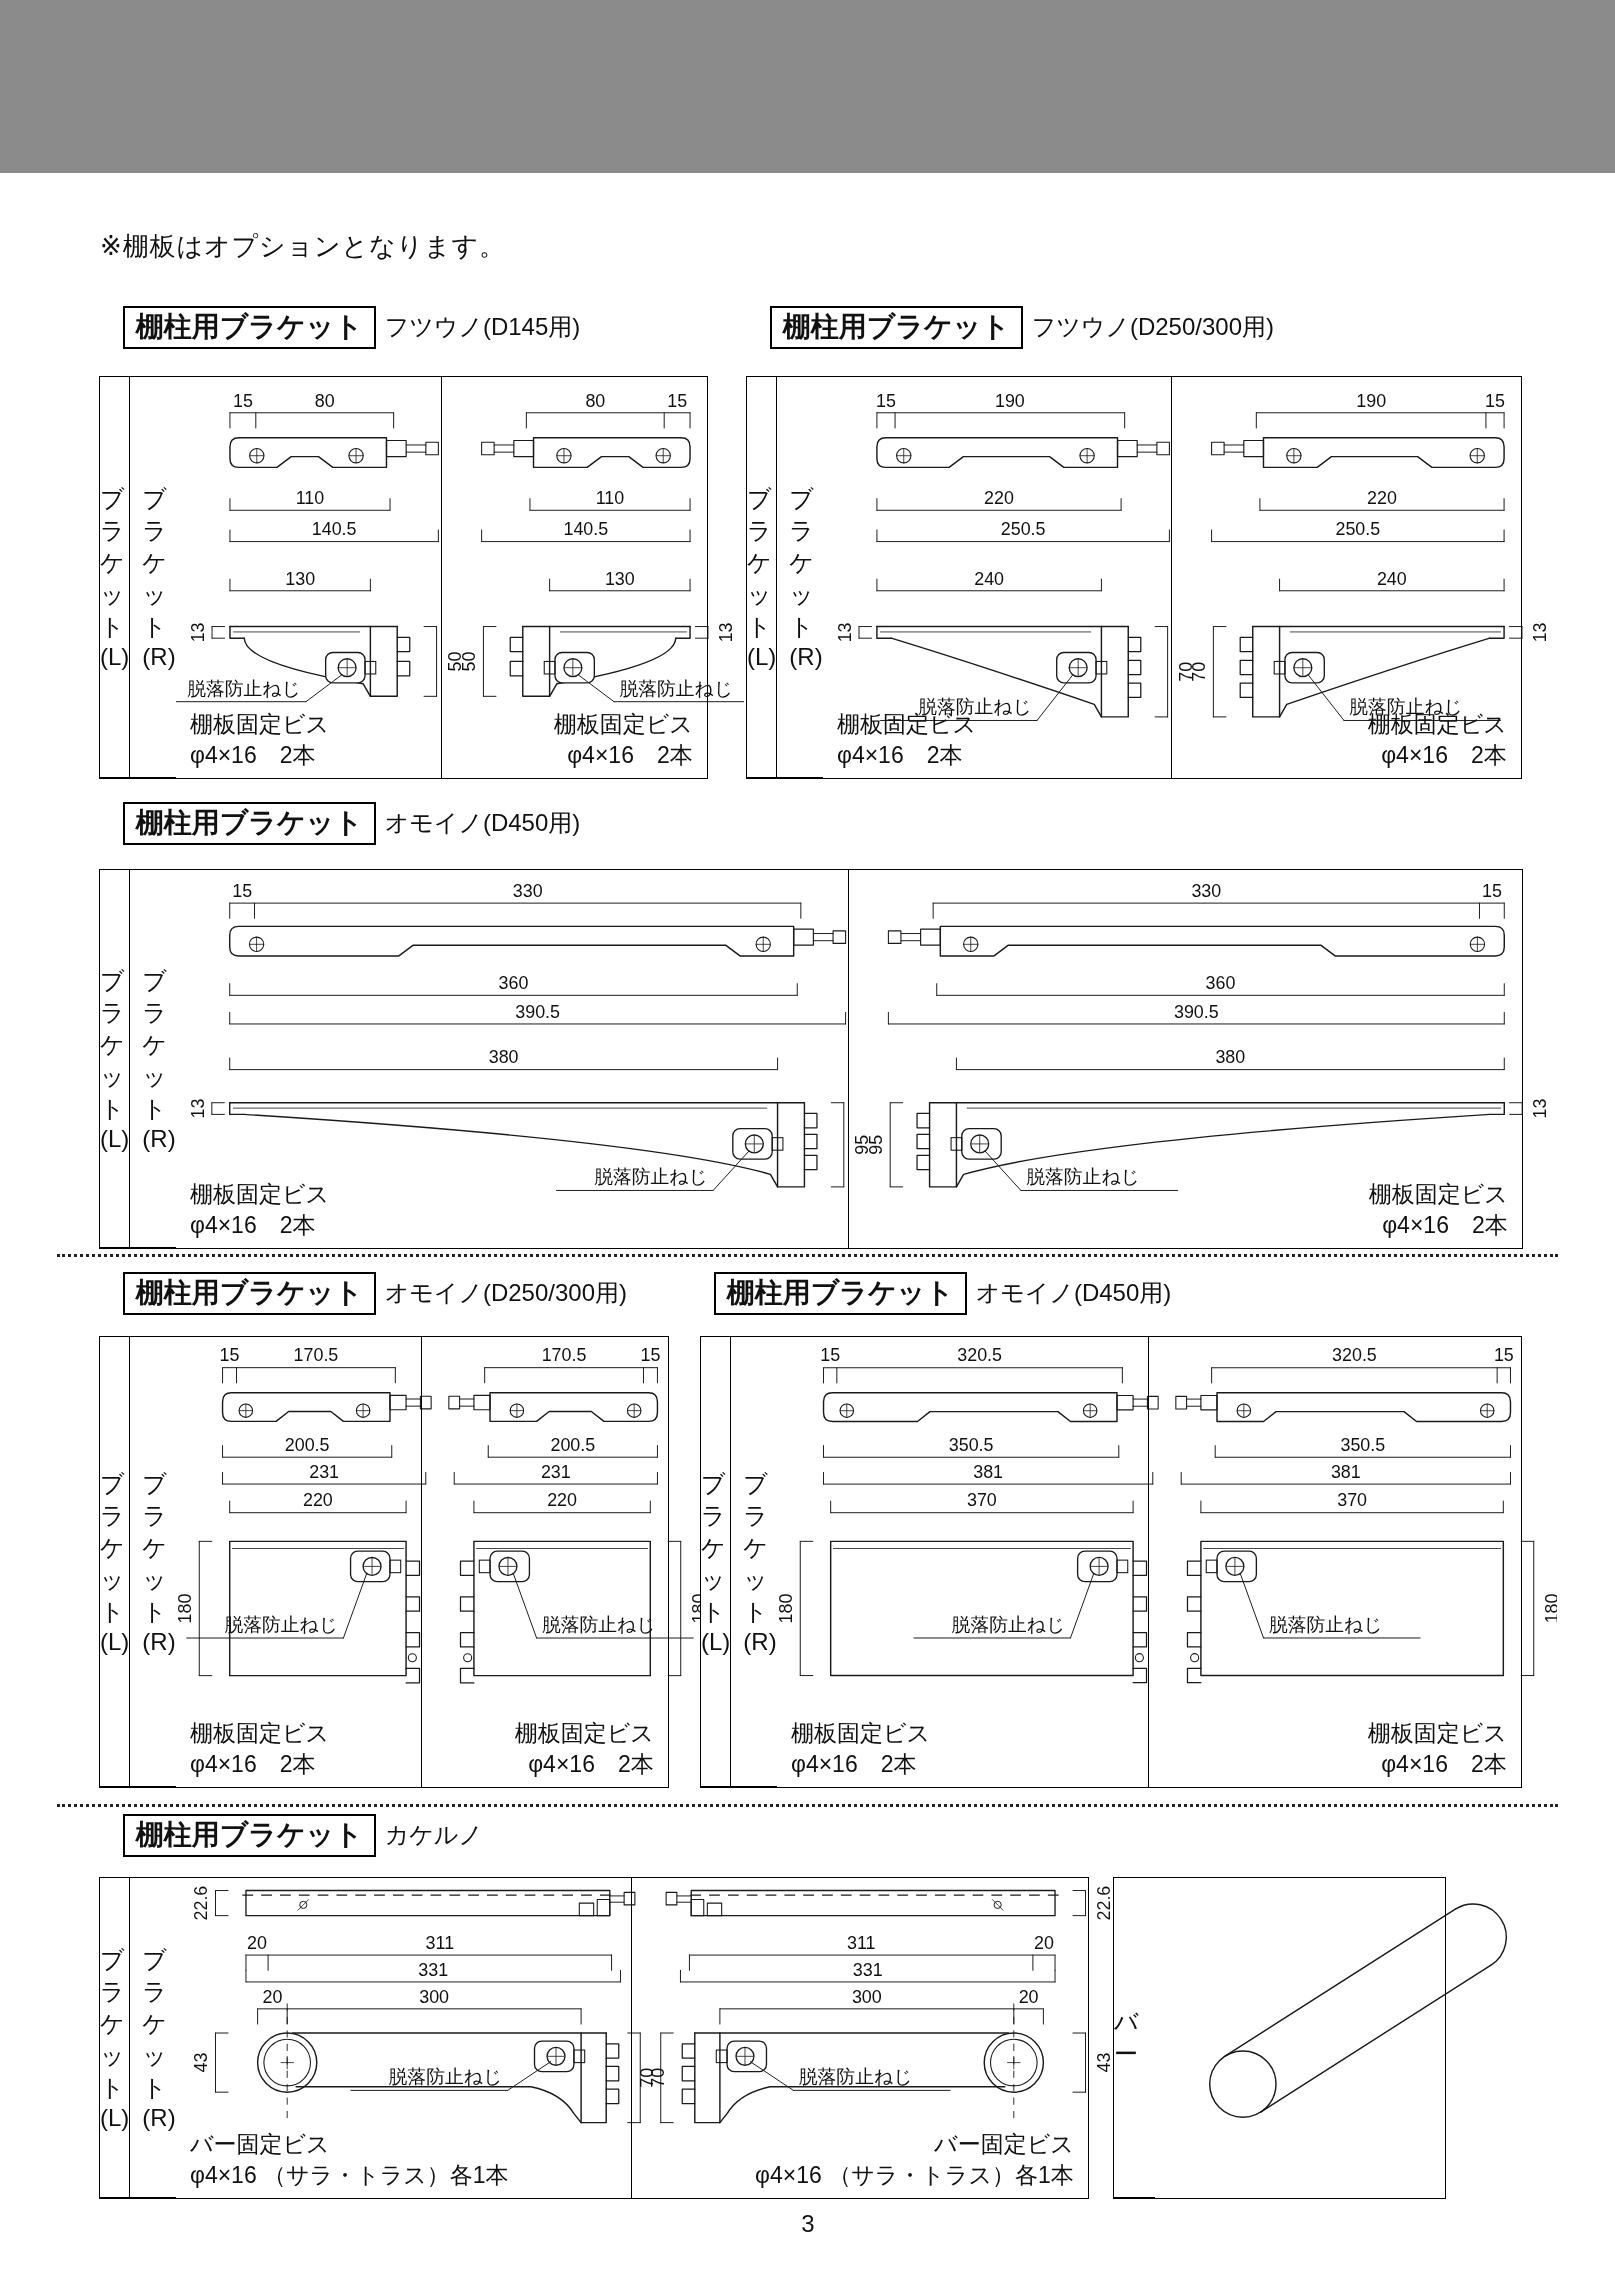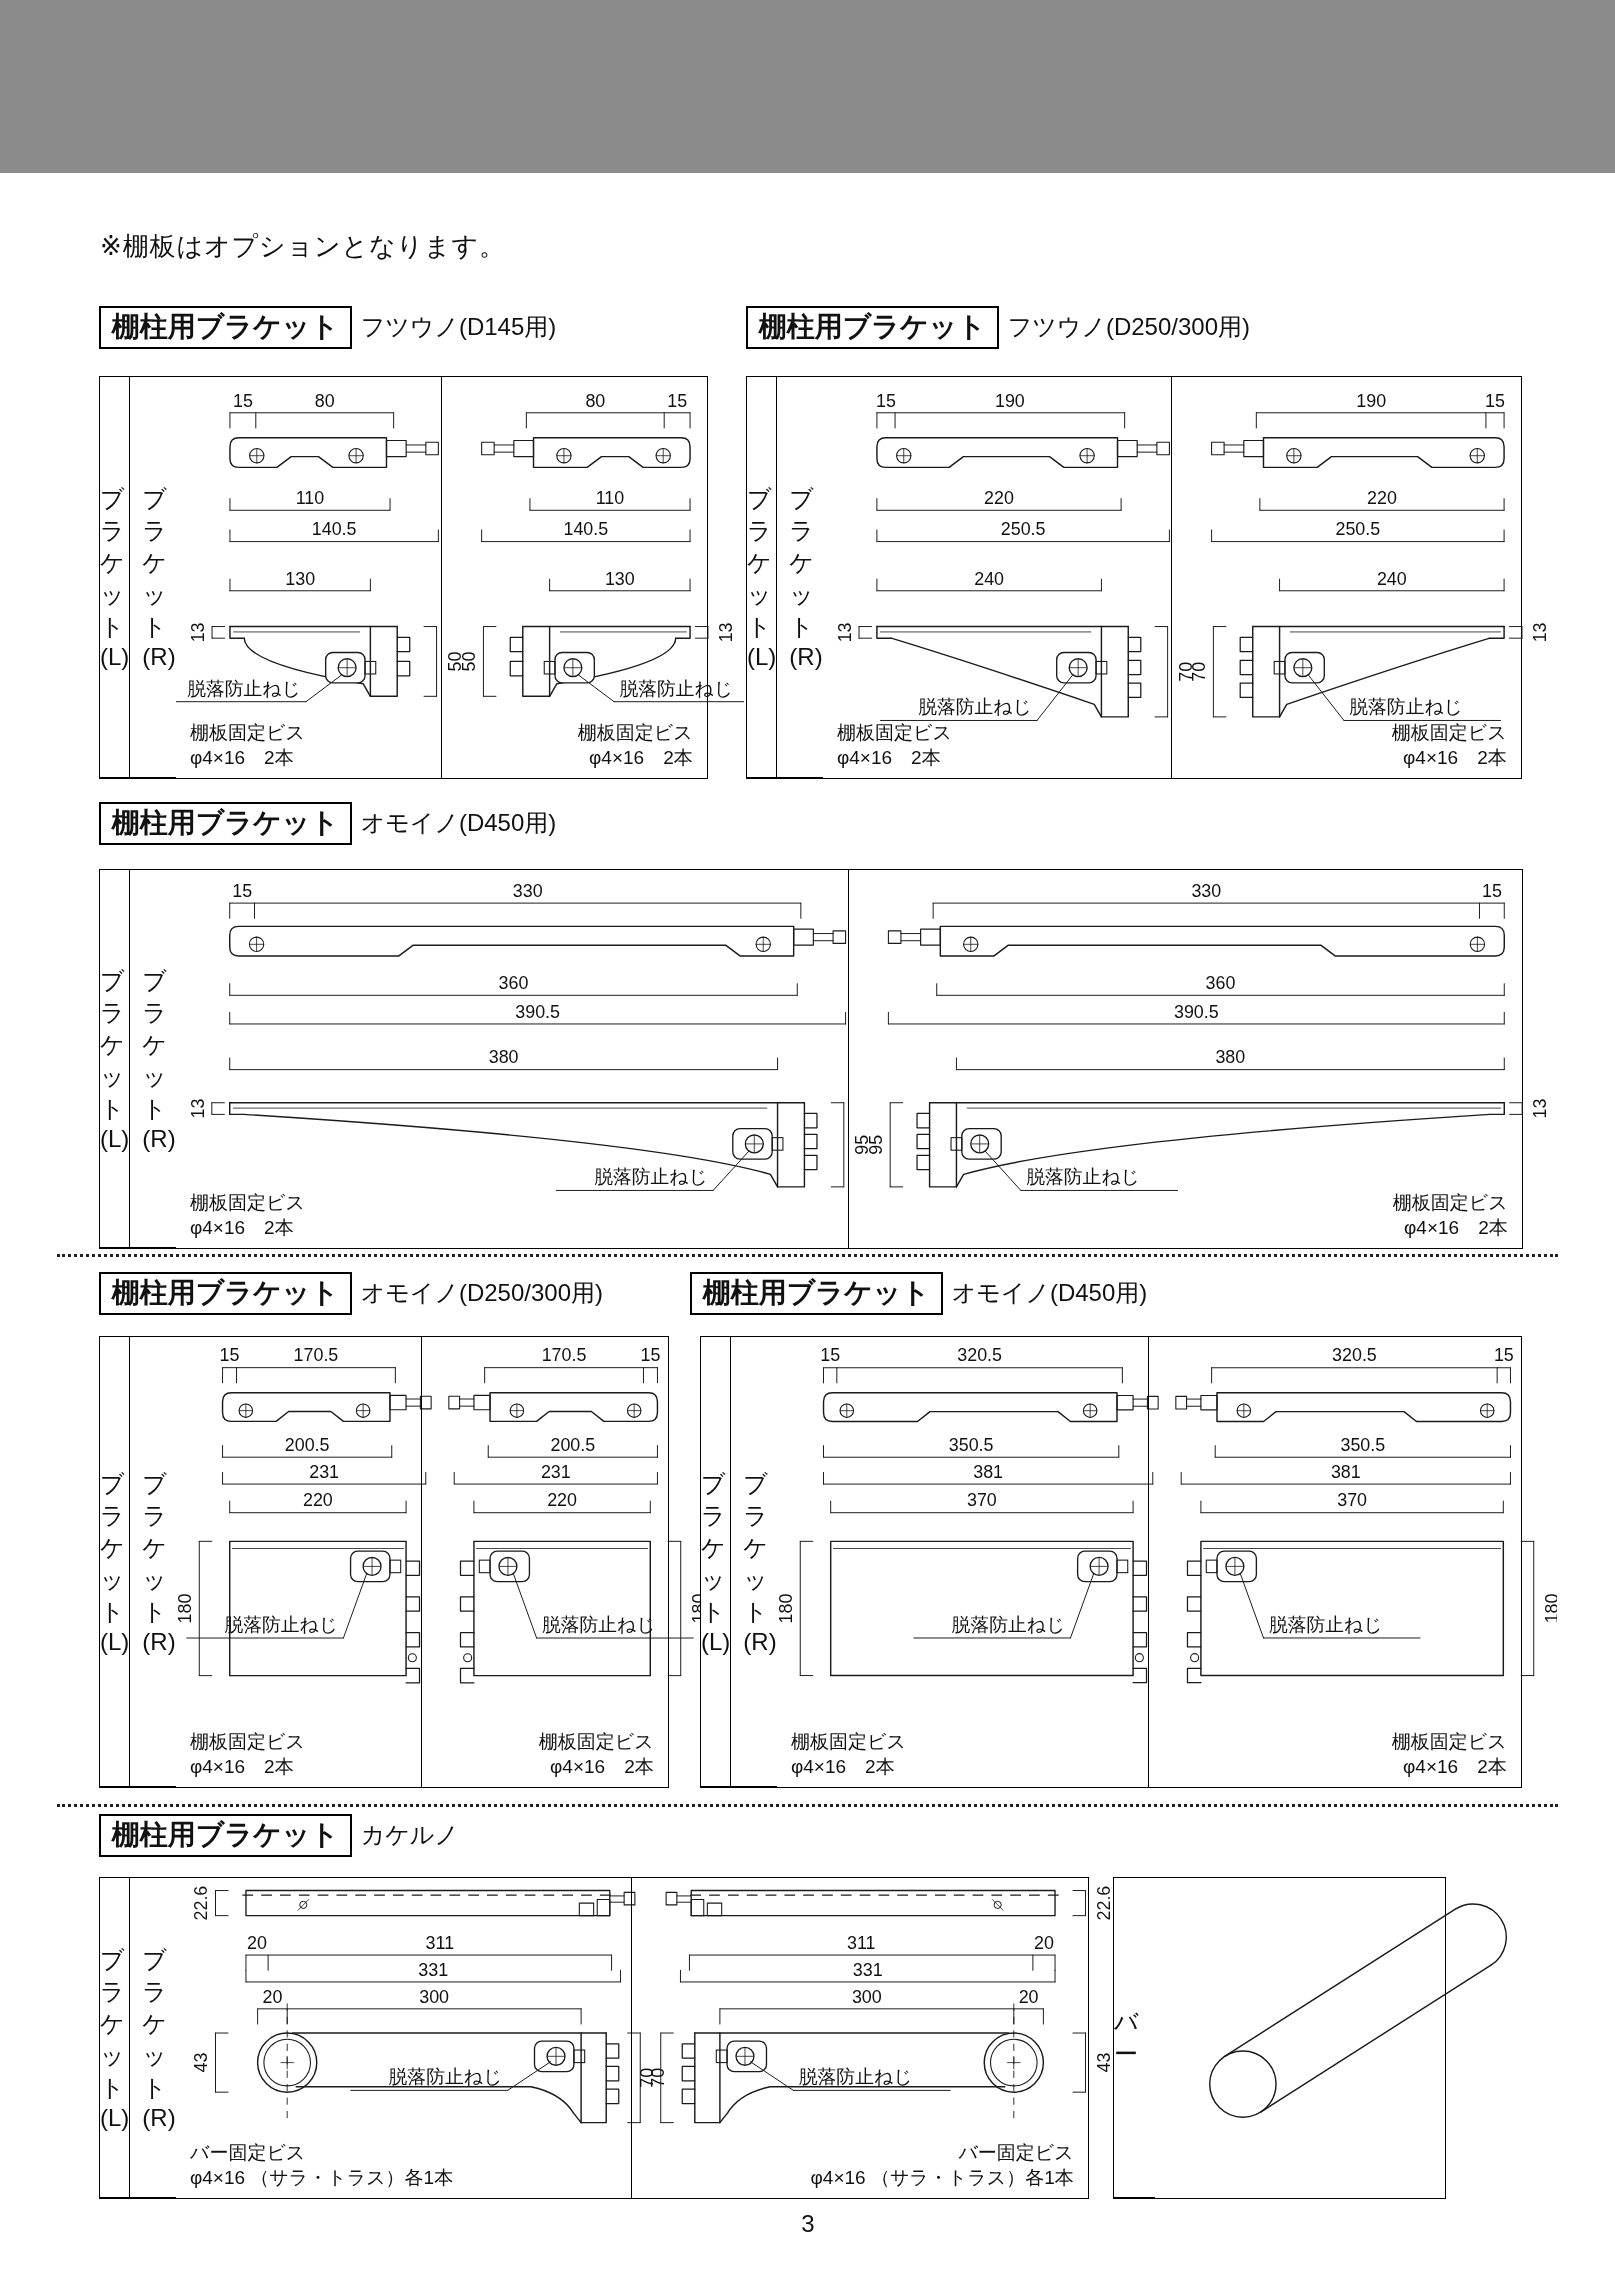--- a/index.html
+++ b/index.html
@@ -1,32 +1,32 @@
 <!DOCTYPE html>
 <html style="font-size:14.3px"><head>
 <meta charset="utf-8">
 <style>
   html,body{margin:0;padding:0;background:#e8e8e8;}
   .page{position:relative;width:1616px;height:2293px;background:#ffffff;overflow:hidden;
         font-family:"Liberation Sans","DejaVu Sans",sans-serif;color:#111;}
   .top-band{position:absolute;left:0;top:0;width:1616px;height:173px;background:#8b8b8b;}
   .note{position:absolute;left:100px;top:229px;font-size:26px;letter-spacing:0.9px;}
-  .sec-head{position:absolute;display:flex;align-items:center;gap:9px;white-space:nowrap;}
+  .sec-head{position:absolute;display:flex;align-items:center;gap:9px;white-space:nowrap;margin-left:24px;}
   .cat-box{border:2.7px solid #000;font-size:28px;font-weight:bold;padding:5.4px 10.7px;line-height:1;}
   .sec-title{font-size:24px;font-weight:normal;}
   .btable{position:absolute;border:1.8px solid #000;display:flex;flex-direction:row;background:#fff;box-sizing:border-box;}
   .thead{display:flex;flex:0 0 41px;border-bottom:1.8px solid #000;}
   .th{flex:1;display:flex;align-items:center;justify-content:center;font-size:24px;}
   .th + .th{border-left:1.8px solid #000;padding-left:12px;}
   .tbody{flex:1;display:flex;min-height:0;}
   .cell{flex:1;position:relative;min-width:0;}
   .cell + .cell{border-left:1.8px solid #000;}
   .draw{position:absolute;left:0;top:0;right:0;bottom:0;}
   .draw svg text{font-family:"Liberation Sans","DejaVu Sans",sans-serif;fill:#111;}
-  .caption{position:absolute;bottom:7.2px;font-size:19px;line-height:1.35;white-space:nowrap;}
+  .caption{position:absolute;bottom:7.2px;font-size:23px;line-height:1.35;white-space:nowrap;}
   .cap-left{left:14.3px;text-align:left;}
   .cap-right{right:14.3px;text-align:right;}
   .divider{position:absolute;left:57px;width:1501px;height:0;border-top:3.6px dotted #222;}
   .page-num{position:absolute;left:0;top:2210px;width:1616px;text-align:center;font-size:24px;}
 </style>
 </head>
 <body>
 
 <div class="page">
 

